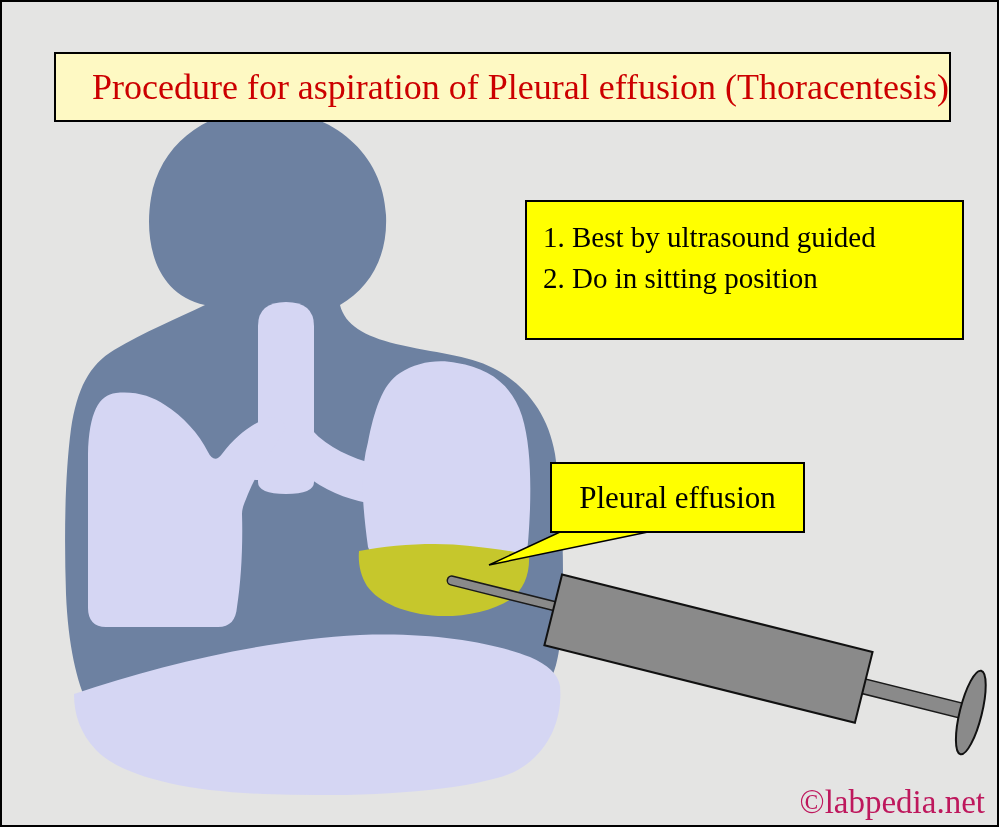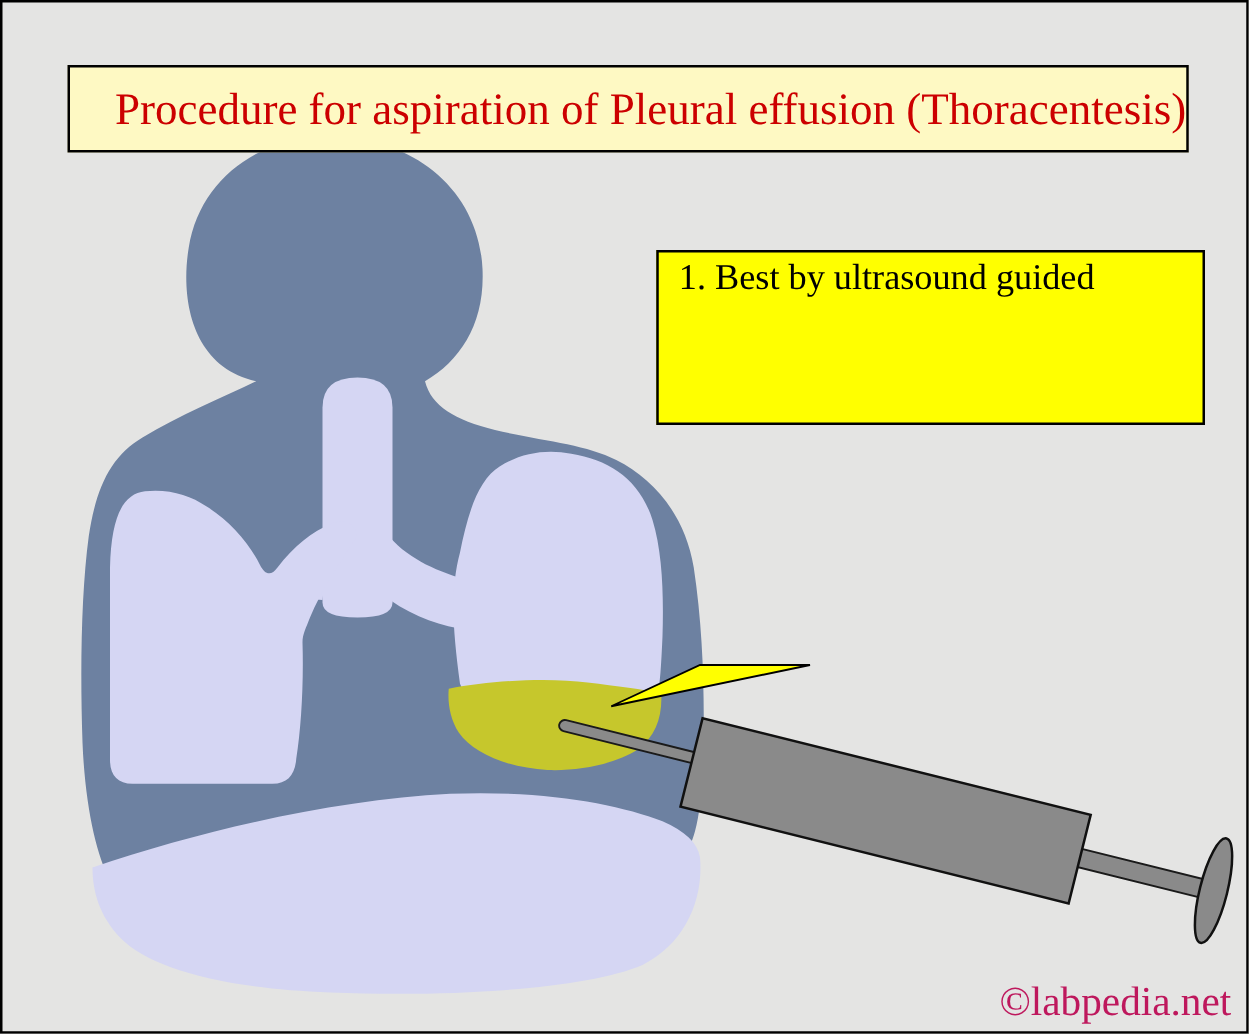--- a/index.html
+++ b/index.html
@@ -29,21 +29,21 @@
     margin-top: 32px;
   }
 
   .instructions-box {
     position: absolute;
     left: 523px; top: 198px;
     width: 439px; height: 140px;
     background: #ffff00;
     border: 2px solid #000;
     box-sizing: border-box;
-    padding: 0 0 0 16px;
+    padding: 15px 0 0 16px;
     font-size: 29px;
     color: #000;
   }
   .instruction-line { line-height: 41px; white-space: nowrap; }
 
   .effusion-callout {
     position: absolute;
     left: 548px; top: 460px;
     width: 255px; height: 71px;
     background: #ffff00;
@@ -148,20 +148,24 @@
       <rect x="560" y="573" width="320" height="73" fill="#8a8a8a" stroke="#111" stroke-width="2"></rect>
     </g>
   </svg>
 
   <div class="title-banner">
     <span>Procedure for aspiration of Pleural effusion (Thoracentesis)</span>
   </div>
 
   <div class="instructions-box">
     <div class="instruction-line">1. Best by ultrasound guided</div>
+    <div class="instruction-line">2. Do in sitting position</div>
   </div>
 
+  <div class="effusion-callout">
+    <span>Pleural effusion</span>
+  </div>
 
   <div class="watermark">
     <span>©labpedia.net</span>
   </div>
 
 </div>
 
 </body></html>

